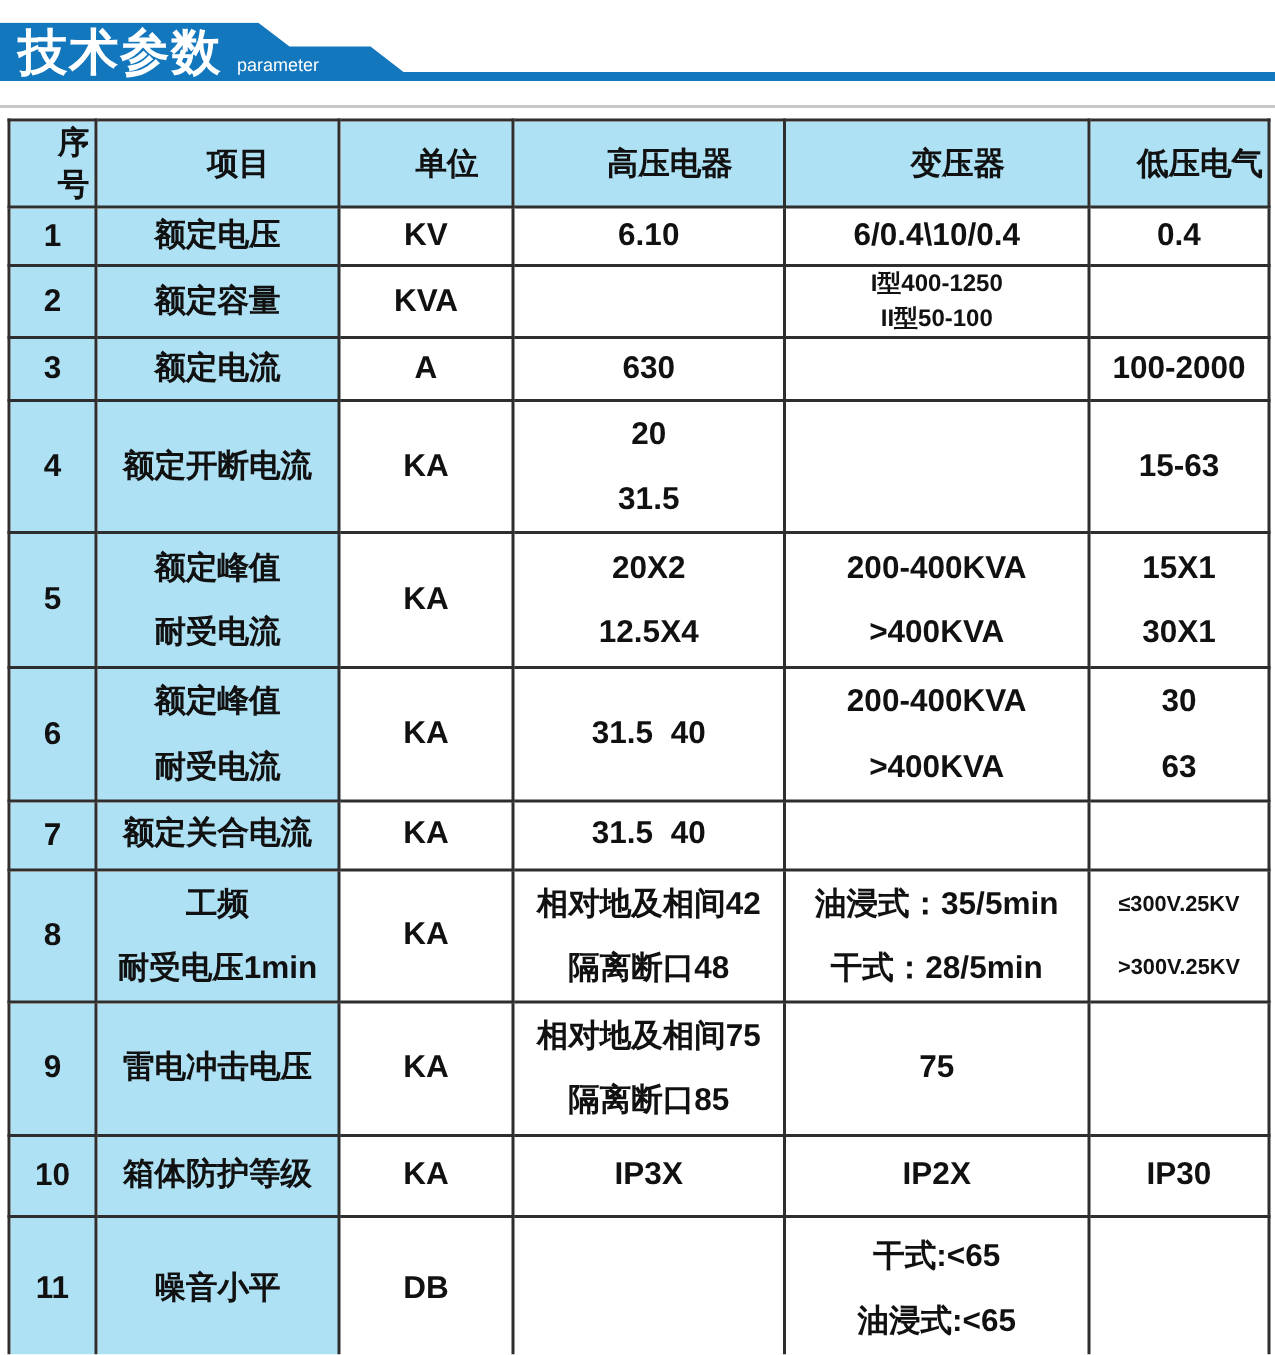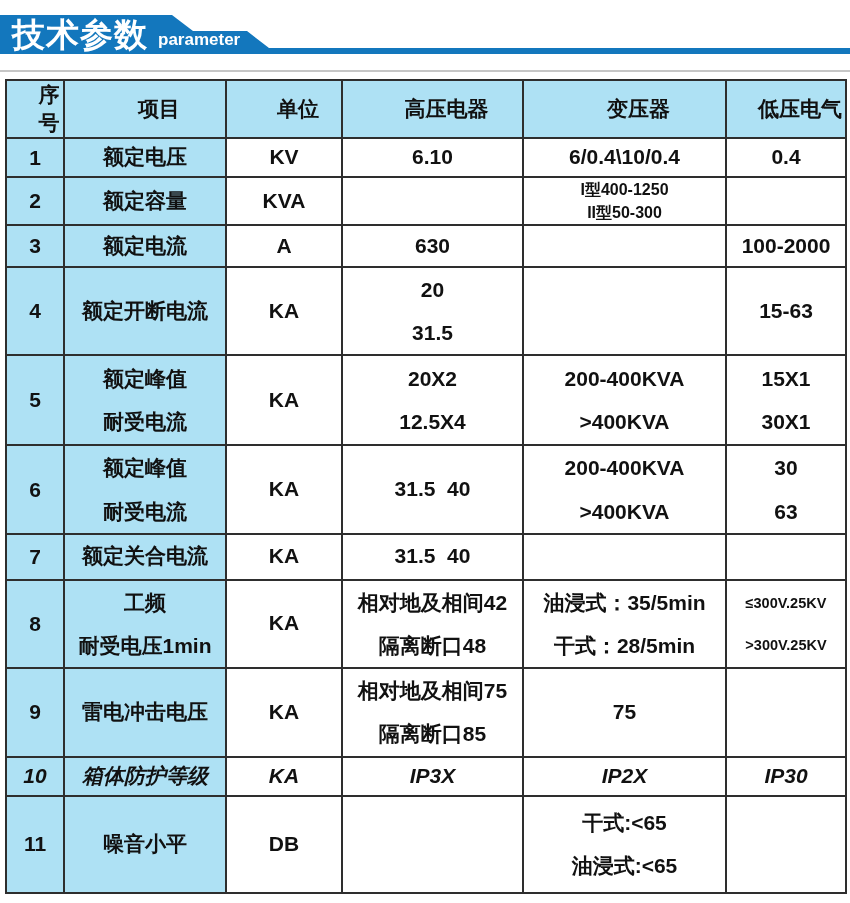--- a/index.html
+++ b/index.html
@@ -12,21 +12,21 @@
     position:absolute;left:0;top:15px;width:850px;height:39px;
     background:#1377bd;color:#ffffff;
     clip-path:polygon(0 0,172px 0,193px 16px,247px 16px,269px 33px,850px 33px,850px 39px,0 39px);
     display:flex;align-items:flex-end;
   }
   .ribbon-title{
     font-size:33px;font-weight:700;line-height:1.05;
     margin:5px 0 1px 12px;letter-spacing:1px;white-space:nowrap;
   }
   .ribbon-sub{
-    font-size:17px;font-weight:700;margin:0 0 4px 10px;white-space:nowrap;
+    font-size:12px;font-weight:400;margin:0 0 4px 10px;white-space:nowrap;
   }
   .divider{
     position:absolute;left:0;top:70px;width:850px;height:2px;background:#c6c6c6;
   }
   
   table.params{
     position:absolute;left:5px;top:79px;width:840px;
     border-collapse:collapse;table-layout:fixed;
   }
   table.params th,table.params td{
@@ -100,21 +100,21 @@
           <td class="shade">2</td>
           <td class="shade item-cell">
             <div class="cell-line">额定容量</div>
           </td>
           <td>
             <div class="cell-line">KVA</div>
           </td>
           <td></td>
           <td class="small multi">
             <div class="cell-line">I型400-1250</div>
-            <div class="cell-line">II型50-300</div>
+            <div class="cell-line">II型50-100</div>
           </td>
           <td></td>
         </tr>
         <tr style="height: 42px;">
           <td class="shade">3</td>
           <td class="shade item-cell">
             <div class="cell-line">额定电流</div>
           </td>
           <td>
             <div class="cell-line">A</div>
@@ -233,21 +233,21 @@
           </td>
           <td class="multi">
             <div class="cell-line">相对地及相间75</div>
             <div class="cell-line">隔离断口85</div>
           </td>
           <td>
             <div class="cell-line">75</div>
           </td>
           <td></td>
         </tr>
-        <tr style="height: 39px; font-style: italic;">
+        <tr style="height: 54px;">
           <td class="shade">10</td>
           <td class="shade item-cell">
             <div class="cell-line">箱体防护等级</div>
           </td>
           <td>
             <div class="cell-line">KA</div>
           </td>
           <td>
             <div class="cell-line">IP3X</div>
           </td>

